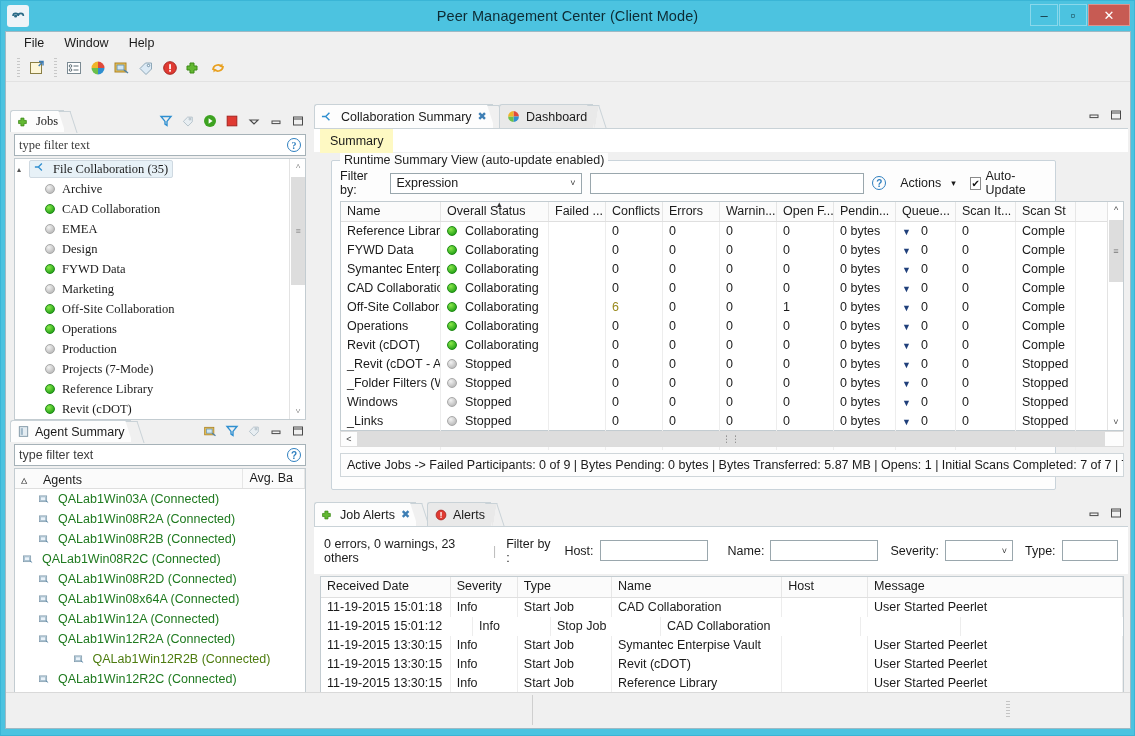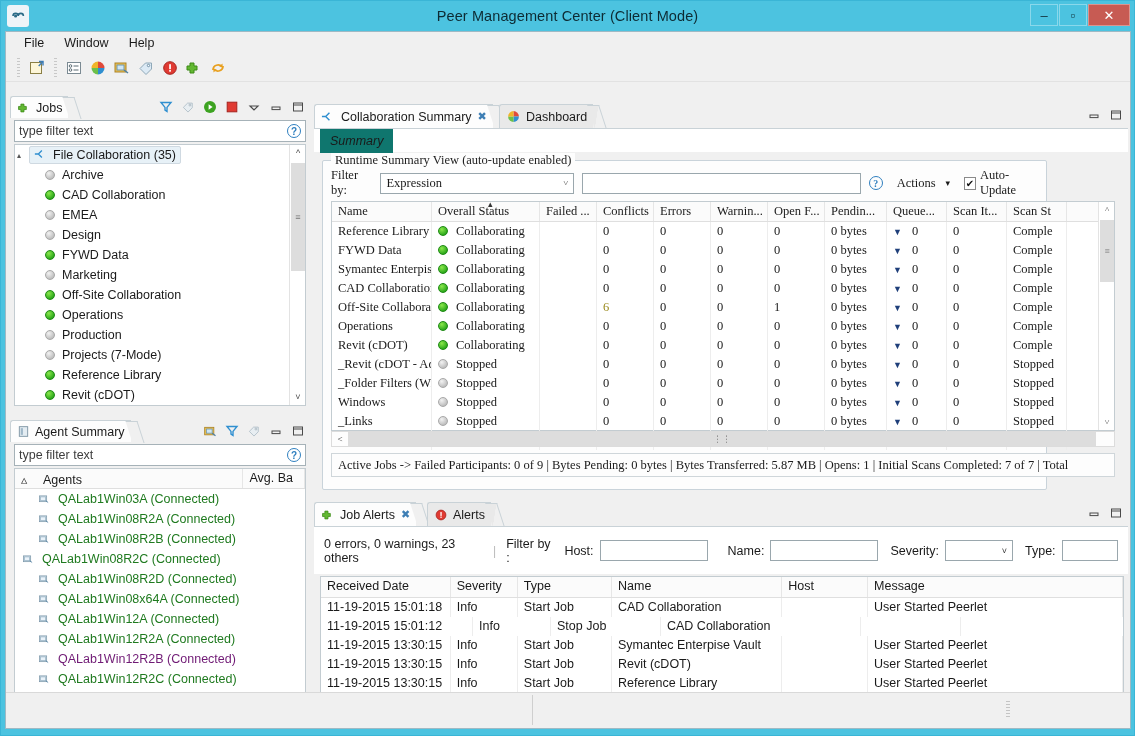--- a/index.html
+++ b/index.html
@@ -226,21 +226,21 @@
       <div class="tbicon">
         <svg width="18" height="18" viewBox="0 0 18 18">
             <path d="M4 11a5 5 0 0 1 9-3" fill="none" stroke="#e8a020" stroke-width="1.8"></path>
             <path d="M13.5 4.5l.2 3.6-3.5-.5z" fill="#e8a020"></path>
             <path d="M14 7a5 5 0 0 1-9 3" fill="none" stroke="#e8a020" stroke-width="1.8"></path>
             <path d="M4.5 13.5l-.2-3.6 3.5.5z" fill="#e8a020"></path>
           </svg>
       </div>
     </div>
 
-    <div class="panel" style="left:4px; top:64px; width:300px; height:314px;">
+    <div class="panel" style="left:4px; top:78px; width:300px; height:314px;font-family:Liberation Serif, serif;">
       <div class="ptabrow">
         <div class="ptab active">
           <span class="tabico">
             <svg width="14" height="14" viewBox="0 0 18 18">
                 <path d="M5 4h4v3h3v4H9v3H5V11H2V7h3z" fill="#62b832" stroke="#3d8a17"></path>
               </svg>
           </span>
           <span>Jobs</span>
           <span class="slant"></span>
         </div>
@@ -499,21 +499,21 @@
             <div class="trow" style="padding-left: 22px; color: rgb(31, 122, 31);">
               <span style="margin-right:6px;display:flex;">
                 <svg width="15" height="13" viewBox="0 0 18 18">
                   <rect x="2" y="4" width="10" height="8" fill="#cfe0ec" stroke="#7b96a8"></rect>
                   <rect x="3.5" y="5.4" width="7" height="5" fill="#eaf3fa" stroke="#9ab3c4"></rect>
                   <path d="M10.5 10.5l3.5 2.6" stroke="#5d87a6" stroke-width="1.3"></path>
                 </svg>
               </span>
               <span>QALab1Win12R2A (Connected)</span>
             </div>
-            <div class="trow" style="padding-left: 22px; color: #701a75;">
+            <div class="trow" style="padding-left: 22px; color: #4d7c0f; justify-content: center;">
               <span style="margin-right:6px;display:flex;">
                 <svg width="15" height="13" viewBox="0 0 18 18">
                   <rect x="2" y="4" width="10" height="8" fill="#cfe0ec" stroke="#7b96a8"></rect>
                   <rect x="3.5" y="5.4" width="7" height="5" fill="#eaf3fa" stroke="#9ab3c4"></rect>
                   <path d="M10.5 10.5l3.5 2.6" stroke="#5d87a6" stroke-width="1.3"></path>
                 </svg>
               </span>
               <span>QALab1Win12R2B (Connected)</span>
             </div>
             <div class="trow" style="padding-left: 22px; color: rgb(31, 122, 31);">
@@ -578,24 +578,24 @@
           <span class="ti">
             <svg width="14" height="14" viewBox="0 0 14 14">
                 <rect x="2.5" y="3" width="9" height="8" fill="none" stroke="#4a4a4a"></rect>
                 <path d="M2.5 5h9" stroke="#4a4a4a"></path>
               </svg>
           </span>
         </div>
       </div>
 
       <div style="position:absolute;left:0;top:24px;width:814px;height:24px;background:#fff;border-top:1px solid #c9d2d7;">
-        <div style="position:absolute;left:6px;top:0;height:24px;padding:0 10px;display:flex;align-items:center;background:#0f766e;font-size:12.5px;font-style:italic;">Summary</div>
-      </div>
-
-      <div class="group" style="left:8px;top:56px;width:725px;height:330px;font-family:Liberation Serif, serif;">
+        <div style="position:absolute;left:6px;top:0;height:24px;padding:0 10px;display:flex;align-items:center;background:#fef9c3;font-size:12.5px;">Summary</div>
+      </div>
+
+      <div class="group" style="left:17px;top:56px;width:725px;height:330px;">
         <div class="group-label">Runtime Summary View (auto-update enabled)</div>
 
         <div style="position:absolute;left:8px;top:10px;right:8px;height:24px;display:flex;align-items:center;">
           <span style="margin-right:8px;font-size:12.5px;">Filter by:</span>
           <div class="combo" style="width:215px;">
             <span>Expression</span>
             <span class="chev">˅</span>
           </div>
           <div class="inp" style="width:310px;margin-left:8px;"></div>
           <span style="margin-left:8px;">

